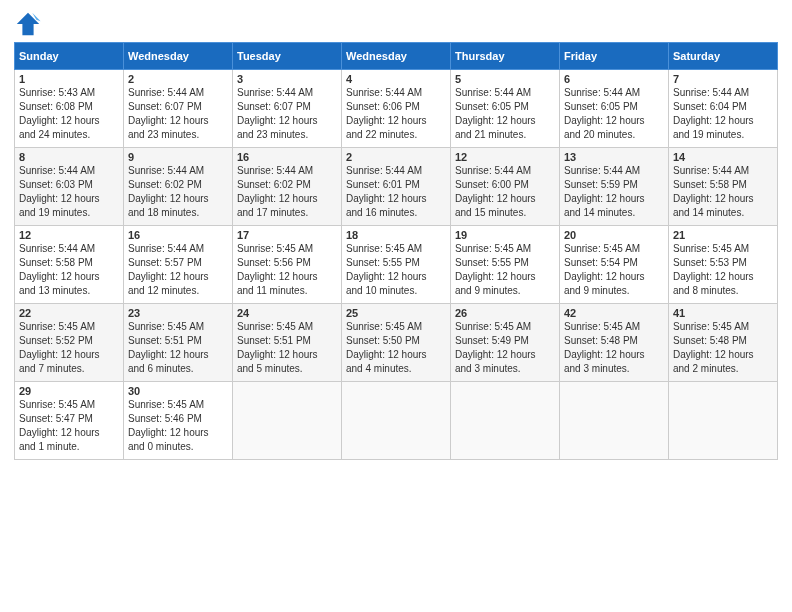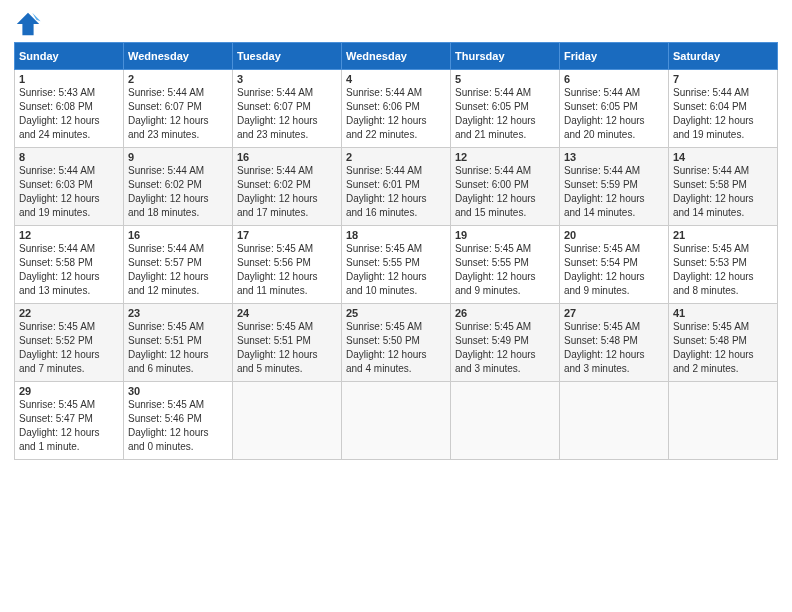--- a/index.html
+++ b/index.html
@@ -231,21 +231,21 @@
           </td>
           <td>
             <span class="day-number">25</span>
             <div class="day-info">Sunrise: 5:45 AM<br>Sunset: 5:50 PM<br>Daylight: 12 hours and 4 minutes.</div>
           </td>
           <td>
             <span class="day-number">26</span>
             <div class="day-info">Sunrise: 5:45 AM<br>Sunset: 5:49 PM<br>Daylight: 12 hours and 3 minutes.</div>
           </td>
           <td>
-            <span class="day-number">27</span>
+            <span class="day-number">42</span>
             <div class="day-info">Sunrise: 5:45 AM<br>Sunset: 5:48 PM<br>Daylight: 12 hours and 3 minutes.</div>
           </td>
           <td>
             <span class="day-number">41</span>
             <div class="day-info">Sunrise: 5:45 AM<br>Sunset: 5:48 PM<br>Daylight: 12 hours and 2 minutes.</div>
           </td>
         </tr>
         <tr>
           <td>
             <span class="day-number">29</span>

